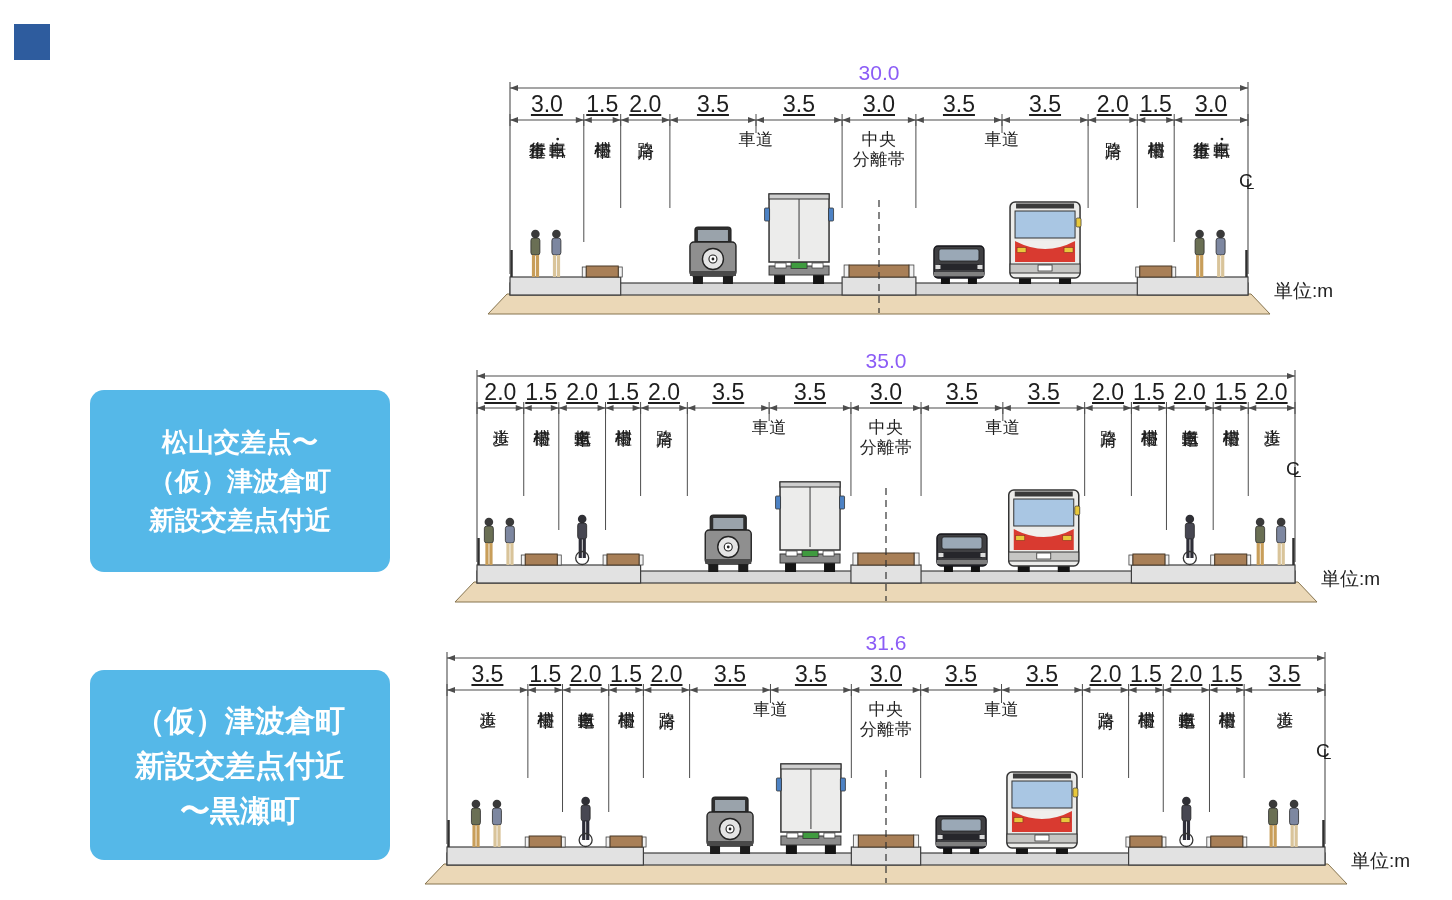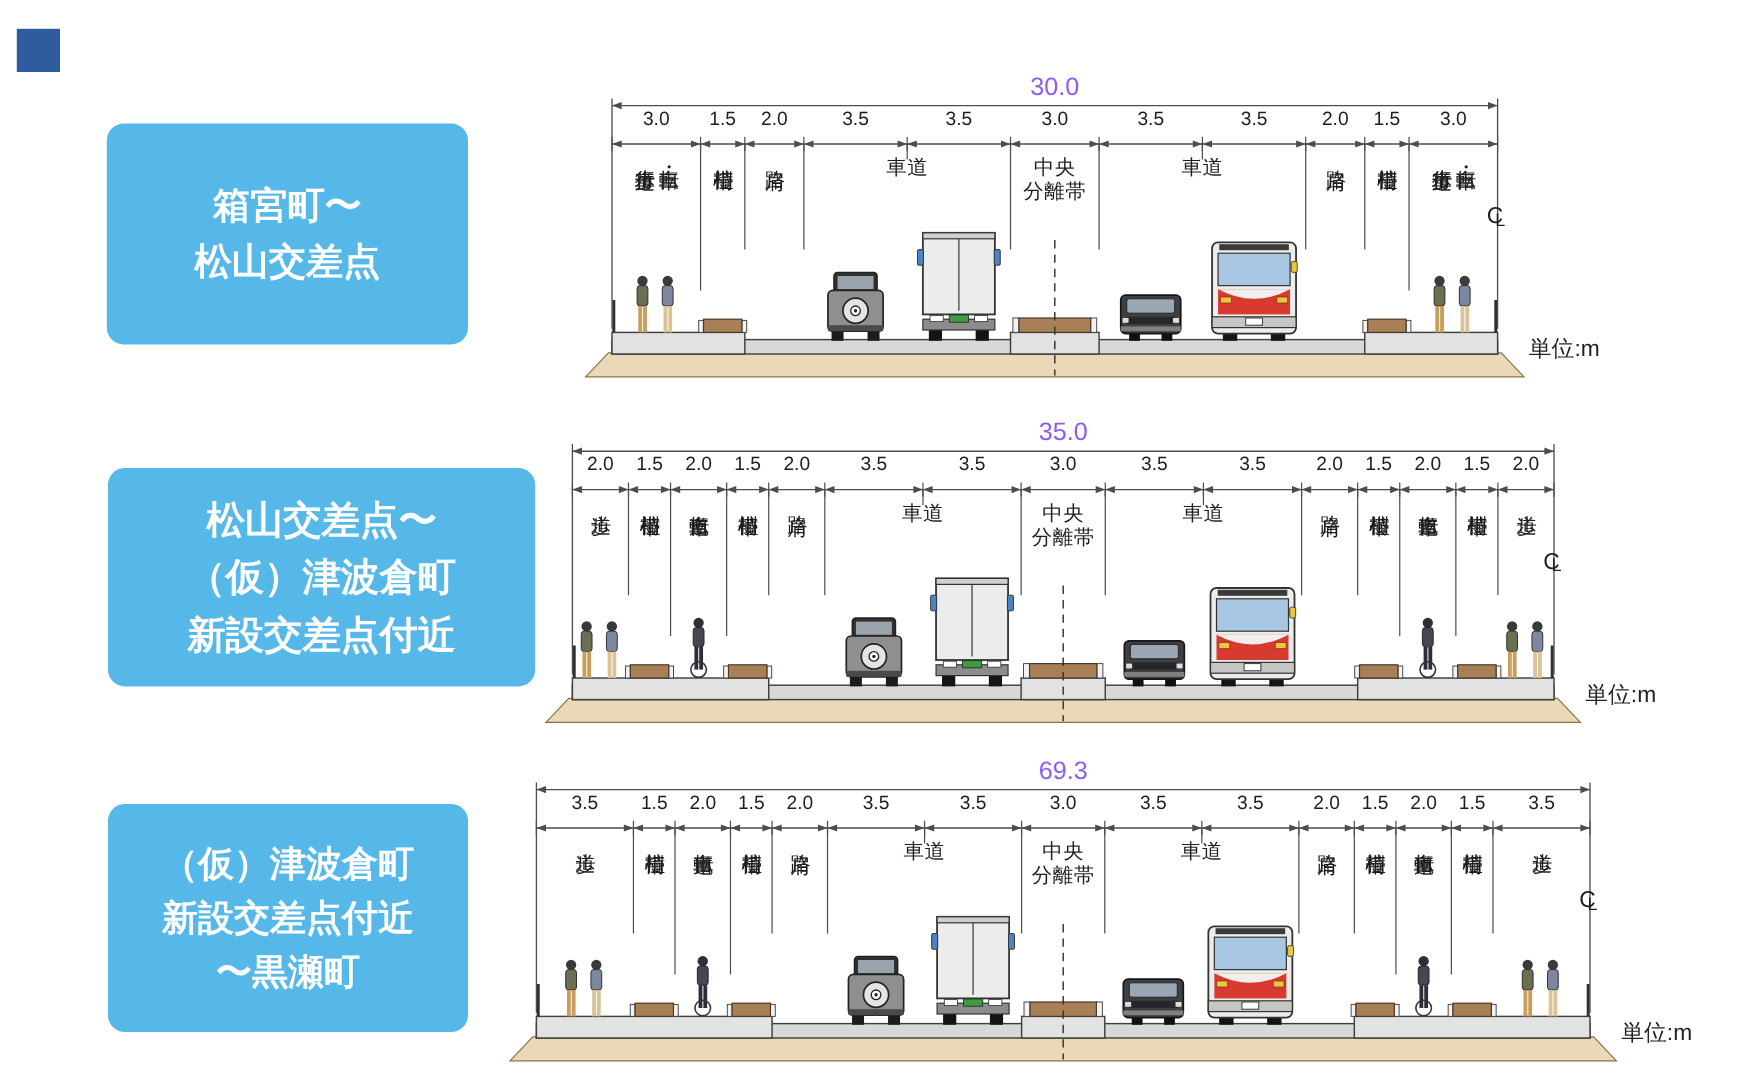--- a/index.html
+++ b/index.html
@@ -14,21 +14,21 @@
   .heading .txt { font-size:36px; font-weight:bold; color:#1b1b1b; letter-spacing:2px; }
   .range-box {
     position:absolute; background:#55B8E8; border-radius:14px; color:#fff;
     display:flex; align-items:center; justify-content:center; text-align:center;
     font-weight:bold; white-space:pre-line; line-height:1.5;
   }
   .section { position:absolute; }
   .section svg { position:absolute; top:0; }
   .txt-abs { position:absolute; transform:translateX(-50%); white-space:nowrap; }
   .dim-total { font-size:21px; color:#8b5cf6; }
-  .dim-val { font-size:16px; color:#1e1e1e; }
+  .dim-val { font-size:23px; color:#1e1e1e;text-decoration:underline; }
   .zone-label { font-size:17px; color:#1e1e1e; line-height:1.18; letter-spacing:0.5px; text-align:center; white-space:pre-line; }
   .zone-label.vertical { writing-mode:vertical-rl; text-orientation:upright; }
   .cl-mark { position:absolute; transform:translateX(-50%); width:22px; height:26px; }
   .cl-mark .c { position:absolute; left:2px; top:0; font-size:19px; color:#1e1e1e; }
   .cl-mark .l { position:absolute; left:9px; top:5px; font-size:15px; color:#1e1e1e; }
   .unit-label { position:absolute; font-size:19px; color:#222; white-space:nowrap; }
 </style>
 </head>
 <body>
 
@@ -612,21 +612,21 @@
             <polygon points="725.6052631578947,62 733.6052631578947,59 733.6052631578947,65" fill="#4D4D4D"></polygon>
             <polygon points="760.2631578947369,62 752.2631578947369,59 752.2631578947369,65" fill="#4D4D4D"></polygon>
             <polygon points="760.2631578947369,62 768.2631578947369,59 768.2631578947369,65" fill="#4D4D4D"></polygon>
             <polygon points="806.4736842105264,62 798.4736842105264,59 798.4736842105264,65" fill="#4D4D4D"></polygon>
             <polygon points="806.4736842105264,62 814.4736842105264,59 814.4736842105264,65" fill="#4D4D4D"></polygon>
             <polygon points="841.1315789473684,62 833.1315789473684,59 833.1315789473684,65" fill="#4D4D4D"></polygon>
             <polygon points="841.1315789473684,62 849.1315789473684,59 849.1315789473684,65" fill="#4D4D4D"></polygon>
             <polygon points="922,62 914,59 914,65" fill="#4D4D4D"></polygon>
           </g>
         </svg>
-        <div class="txt-abs dim-total" style="left: 439px; top: 3px;">69.3</div>
+        <div class="txt-abs dim-total" style="left: 439px; top: 3px;">31.6</div>
         <div class="txt-abs dim-val" style="left: 40.4342px; top: 33px;">3.5</div>
         <div class="txt-abs dim-val" style="left: 98.1974px; top: 33px;">1.5</div>
         <div class="txt-abs dim-val" style="left: 138.632px; top: 33px;">2.0</div>
         <div class="txt-abs dim-val" style="left: 179.066px; top: 33px;">1.5</div>
         <div class="txt-abs dim-val" style="left: 219.5px; top: 33px;">2.0</div>
         <div class="txt-abs dim-val" style="left: 283.039px; top: 33px;">3.5</div>
         <div class="txt-abs dim-val" style="left: 363.908px; top: 33px;">3.5</div>
         <div class="txt-abs dim-val" style="left: 439px; top: 33px;">3.0</div>
         <div class="txt-abs dim-val" style="left: 514.092px; top: 33px;">3.5</div>
         <div class="txt-abs dim-val" style="left: 594.961px; top: 33px;">3.5</div>
@@ -648,24 +648,22 @@
           <div class="l">L</div>
         </div>
         <div class="txt-abs zone-label" style="left: 554.526px; top: 72px; white-space: pre-line;">車道</div>
         <div class="txt-abs zone-label vertical" style="left: 658.5px; top: 70px; white-space: pre-line;">路肩</div>
         <div class="txt-abs zone-label vertical" style="left: 698.934px; top: 70px; white-space: pre-line;">植樹帯</div>
         <div class="txt-abs zone-label vertical" style="left: 739.368px; top: 70px; white-space: pre-line;">自転車道</div>
         <div class="txt-abs zone-label vertical" style="left: 779.803px; top: 70px; white-space: pre-line;">植樹帯</div>
         <div class="txt-abs zone-label vertical" style="left: 837.566px; top: 70px; white-space: pre-line;">歩道</div>
       </div>
     </div>
-<div class="range-box" style="left: 89px; top: 103px; width: 301px; height: 184px; font-size: 31px;">箱宮町〜
-松山交差点</div>
     <div class="unit-label" style="left: 1274px; top: 278px;">単位:m</div>
-    <div class="range-box" style="left: 90px; top: 390px; width: 356px; height: 182px; font-size: 32px;">松山交差点〜
+    <div class="range-box" style="left: 90px; top: 390px; width: 300px; height: 182px; font-size: 26px;">松山交差点〜
 （仮）津波倉町
 新設交差点付近</div>
     <div class="unit-label" style="left: 1321px; top: 566px;">単位:m</div>
     <div class="range-box" style="left: 90px; top: 670px; width: 300px; height: 190px; font-size: 30px;">（仮）津波倉町
 新設交差点付近
 〜黒瀬町</div>
     <div class="unit-label" style="left: 1351px; top: 848px;">単位:m</div>
   </div>
 
 </body></html>

